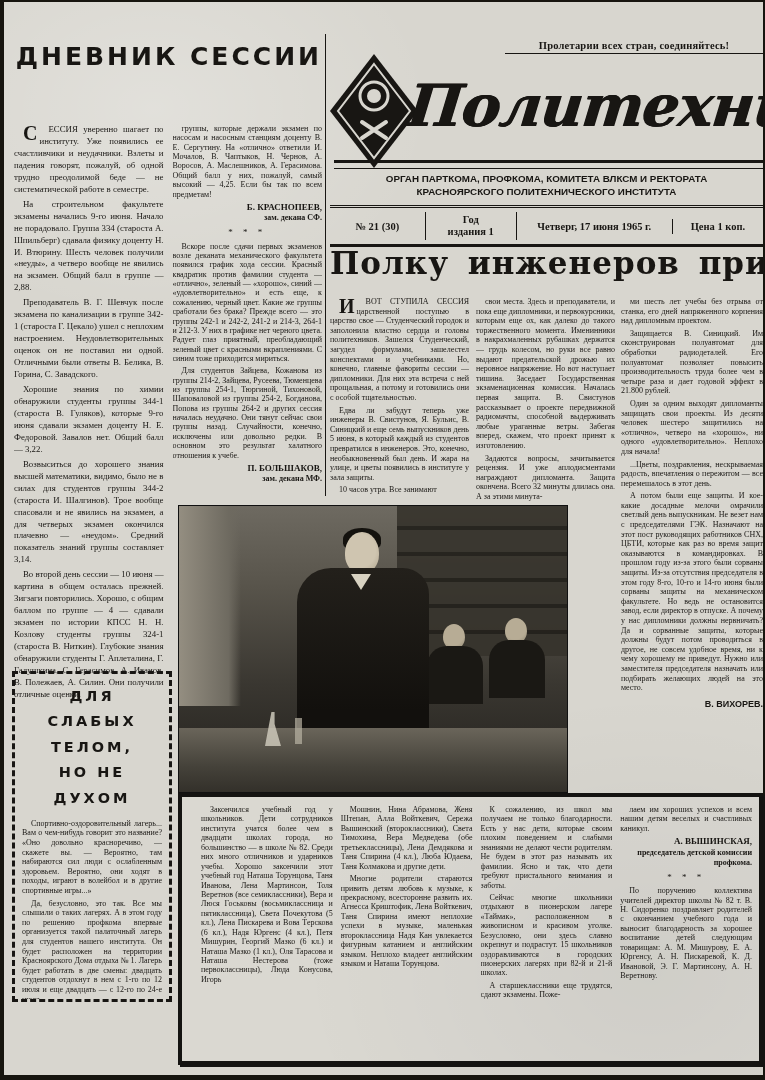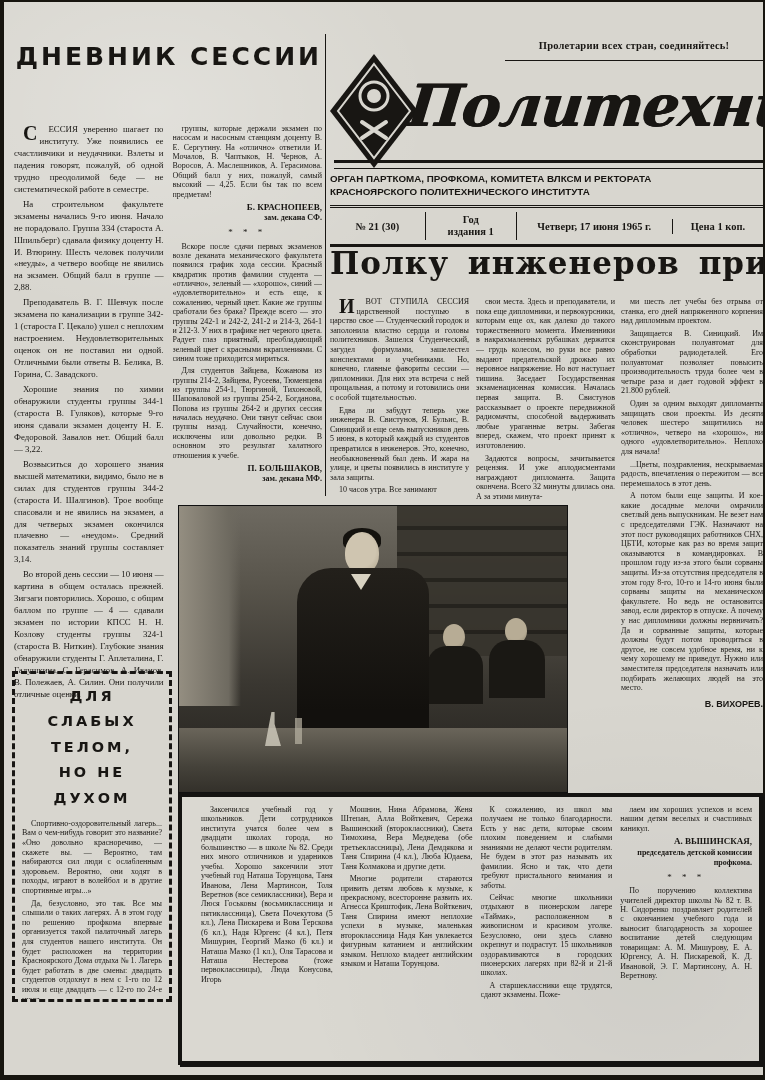--- a/index.html
+++ b/index.html
@@ -10,32 +10,32 @@
       radial-gradient(ellipse 500px 400px at 85% 90%, rgba(0,0,0,.05), transparent 70%),
       #d8d6cf;
     overflow:hidden;
     box-shadow: inset 0 0 0 2px #17150f, inset 0 -5px 0 #17150f, inset 4px 0 0 #17150f;
     font-family:"Liberation Serif", serif;
     color:#181613;
   }
   
   .slogan{position:absolute;left:505px;top:40px;width:258px;text-align:center;
     font-size:10.5px;font-weight:bold;letter-spacing:.2px;}
-  .slogan .sl-line{display:block;border-bottom:1.5px solid #181613;padding-bottom:9px;}
+  .slogan .sl-line{display:block;border-bottom:1.5px solid #181613;padding-bottom:2px;}
   .emblem{position:absolute;left:328px;top:52px;width:92px;height:118px;}
   .paper-title{
     position:absolute;left:408px;top:56px;width:357px;height:100px;
     font-family:"DejaVu Serif", serif;font-style:italic;font-weight:bold;
     font-size:58px;letter-spacing:-1px;transform:skewX(-6deg);
     text-shadow:1.2px 0 #181613, .6px 0 #181613;
     line-height:100px;white-space:nowrap;
   }
   .title-rule{position:absolute;left:334px;top:160px;width:429px;height:5px;
     border-top:3px solid #181613;border-bottom:1px solid #181613;}
-  .organ{position:absolute;left:330px;top:172px;width:433px;
+  .organ{position:absolute;left:330px;top:172px;width:433px;text-align:center;
     font-family:"Liberation Sans", sans-serif;font-weight:bold;font-size:9.8px;line-height:1.35;}
   .infobar{position:absolute;left:330px;top:205px;width:433px;height:36px;
     border-top:3px double #181613;border-bottom:3px solid #181613;
     display:flex;align-items:center;
     font-family:"Liberation Serif", serif;font-weight:bold;font-size:10.5px;}
   .infobar .cell{padding:2px 4px;text-align:center;}
   .infobar .c1{flex:0 0 20%;}
   .infobar .c2{flex:0 0 19%;border-left:1px solid #181613;border-right:1px solid #181613;line-height:1.15;}
   .infobar .c3{flex:1 1 auto;}
   .infobar .c4{flex:0 0 19%;border-left:1px solid #181613;}

